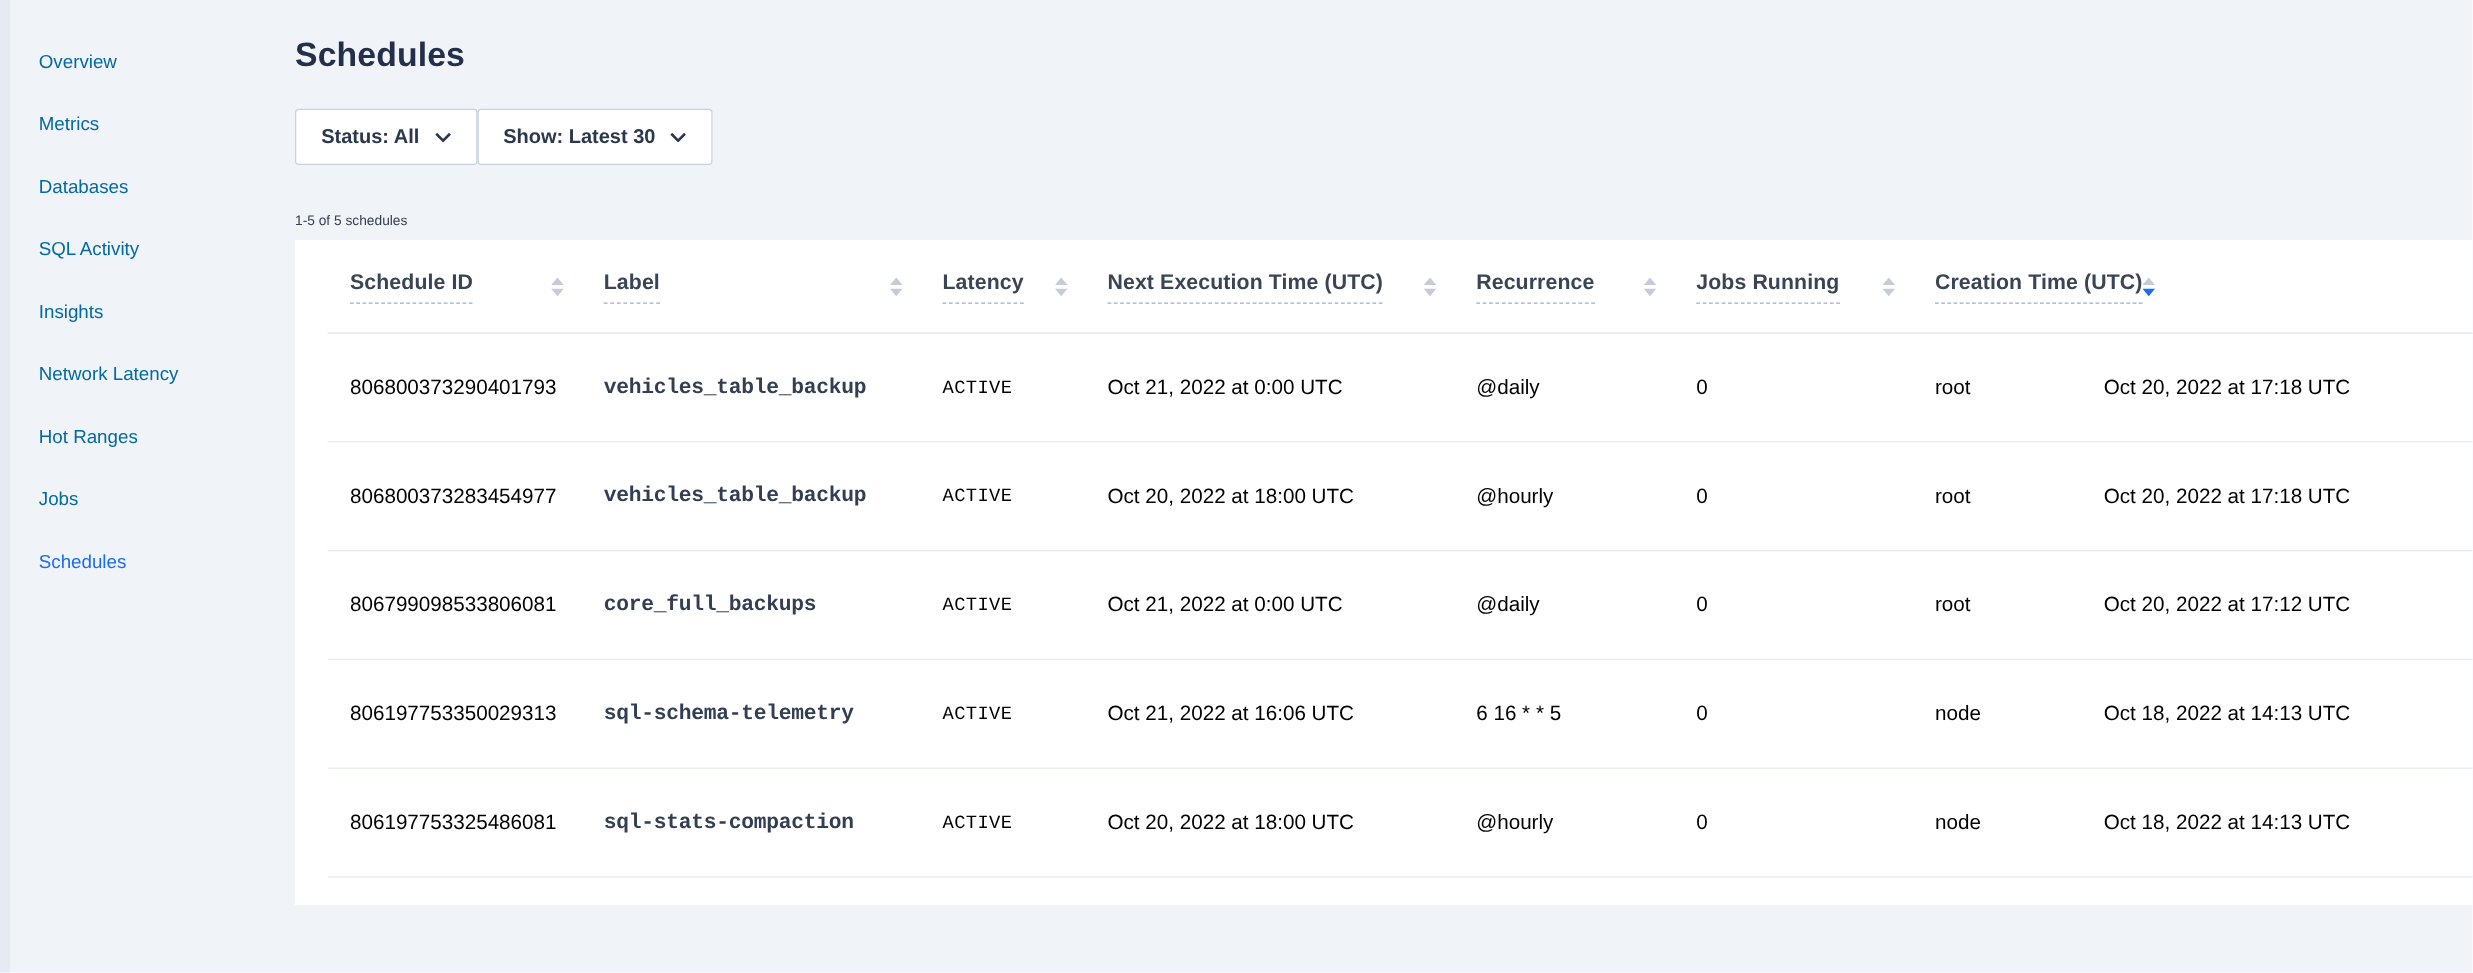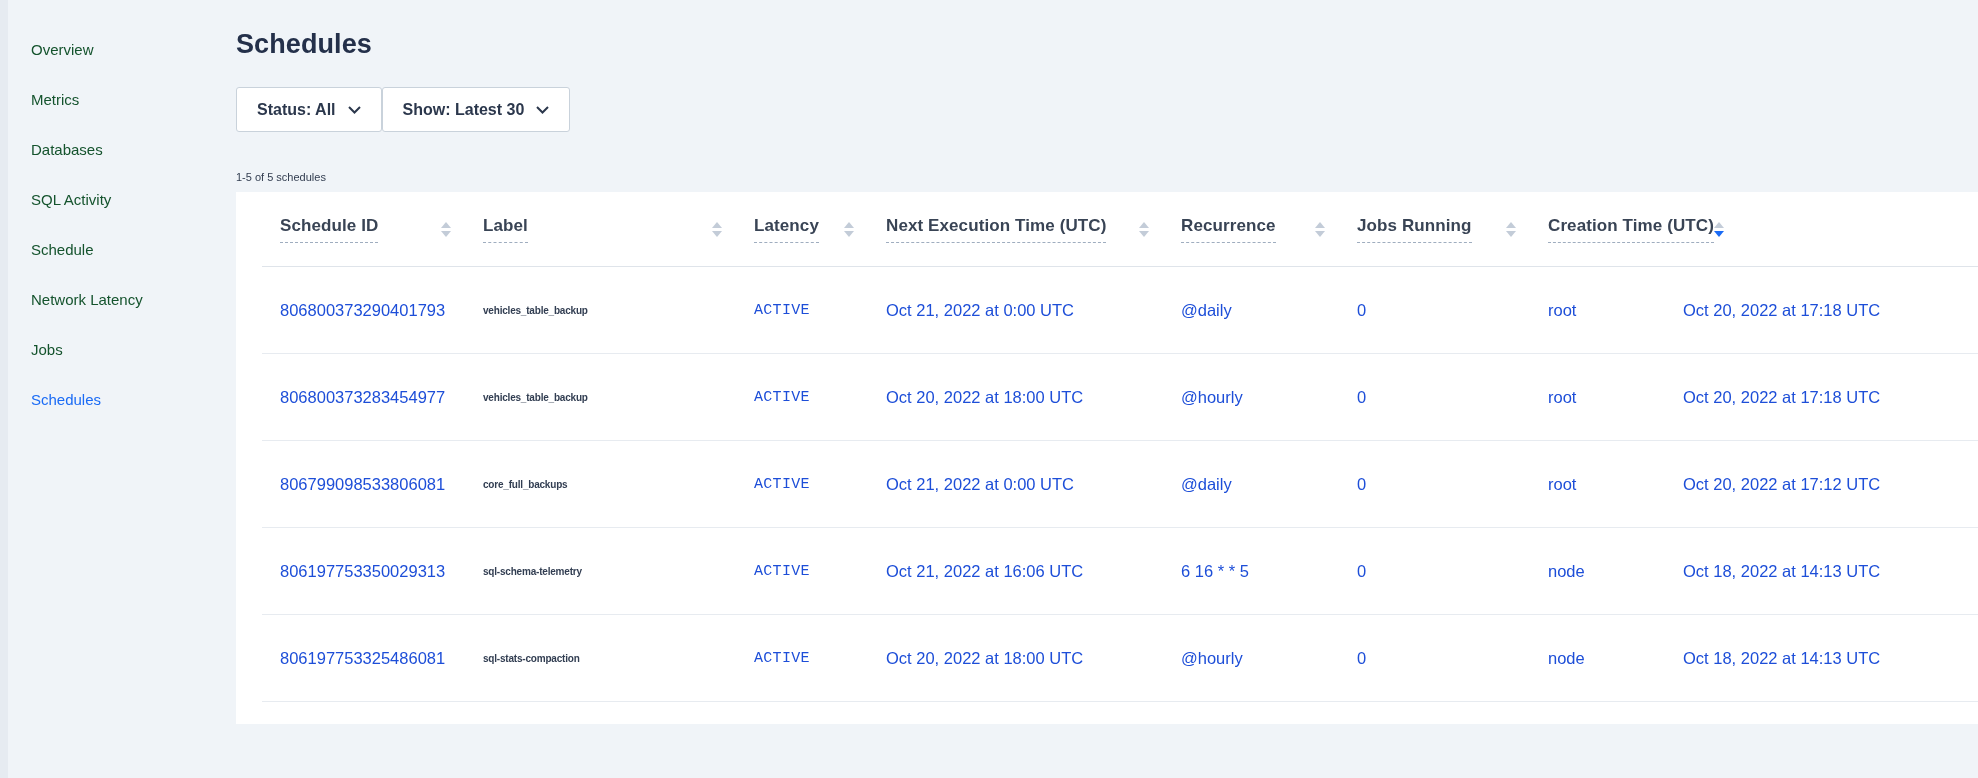--- a/index.html
+++ b/index.html
@@ -10,21 +10,21 @@
     color:#3b4557;
     -webkit-font-smoothing:antialiased;
   }
   .page{display:flex;width:1978px;height:778px;}
 
   
   .left-edge{width:8px;height:778px;background:#e6ebf1;flex:none;}
   .sidebar{width:228px;flex:none;padding-top:24px;box-sizing:border-box;}
   .side-item{
     height:50px;display:flex;align-items:center;
-    padding-left:23px;font-size:15px;color:#14532d;cursor:pointer;
+    padding-left:23px;font-size:15px;color:#0369a1;cursor:pointer;
   }
   .side-item.active{color:#1a6bf5;font-weight:500;}
 
   
   .main{flex:1;padding-top:22px;box-sizing:border-box;}
   .page-title{
     margin:6px 0 0 0;font-size:27px;line-height:32px;font-weight:700;color:#24304a;
     letter-spacing:.1px;
   }
   .filters{display:flex;margin-top:27px;}
@@ -62,25 +62,25 @@
   .tri{width:0;height:0;border-left:5px solid transparent;border-right:5px solid transparent;}
   .tri.up{border-bottom:6px solid #c3ccd8;margin-bottom:3px;}
   .tri.down{border-top:6px solid #c3ccd8;}
   .sort.desc .tri.down{border-top-color:#1a6bf5;}
 
   .trow{
     display:grid;grid-template-columns:221px 271px 132px 295px 176px 191px 135px 225px;
     height:86px;border-bottom:1px solid #e7ebf0;
   }
   .td{
-    display:flex;align-items:center;font-size:16.5px;color:#1d4ed8;white-space:nowrap;
+    display:flex;align-items:center;font-size:16.5px;color:#000000;white-space:nowrap;
   }
   .td.c0{padding-left:18px;}
   .td.mono{
-    font-family:Liberation Sans, sans-serif;font-size:10px;font-weight:600;
+    font-family:Liberation Mono, monospace;font-size:17px;font-weight:600;
     color:#323e52;letter-spacing:-.2px;
   }
   .td.status{font-size:15px;letter-spacing:.3px;font-family:Liberation Mono, monospace;}
 </style>
 </head>
 <body>
 
 <div class="page">
   <div class="left-edge"></div>
 
@@ -92,24 +92,27 @@
         <div class="side-item">
     <span class="side-label">Metrics</span>
   </div>
         <div class="side-item">
     <span class="side-label">Databases</span>
   </div>
         <div class="side-item">
     <span class="side-label">SQL Activity</span>
   </div>
         <div class="side-item">
-    <span class="side-label">Schedule</span>
+    <span class="side-label">Insights</span>
   </div>
         <div class="side-item">
     <span class="side-label">Network Latency</span>
+  </div>
+        <div class="side-item">
+    <span class="side-label">Hot Ranges</span>
   </div>
         <div class="side-item">
     <span class="side-label">Jobs</span>
   </div>
         <div class="side-item active">
     <span class="side-label">Schedules</span>
   </div>
       </nav>
   </aside>
 

